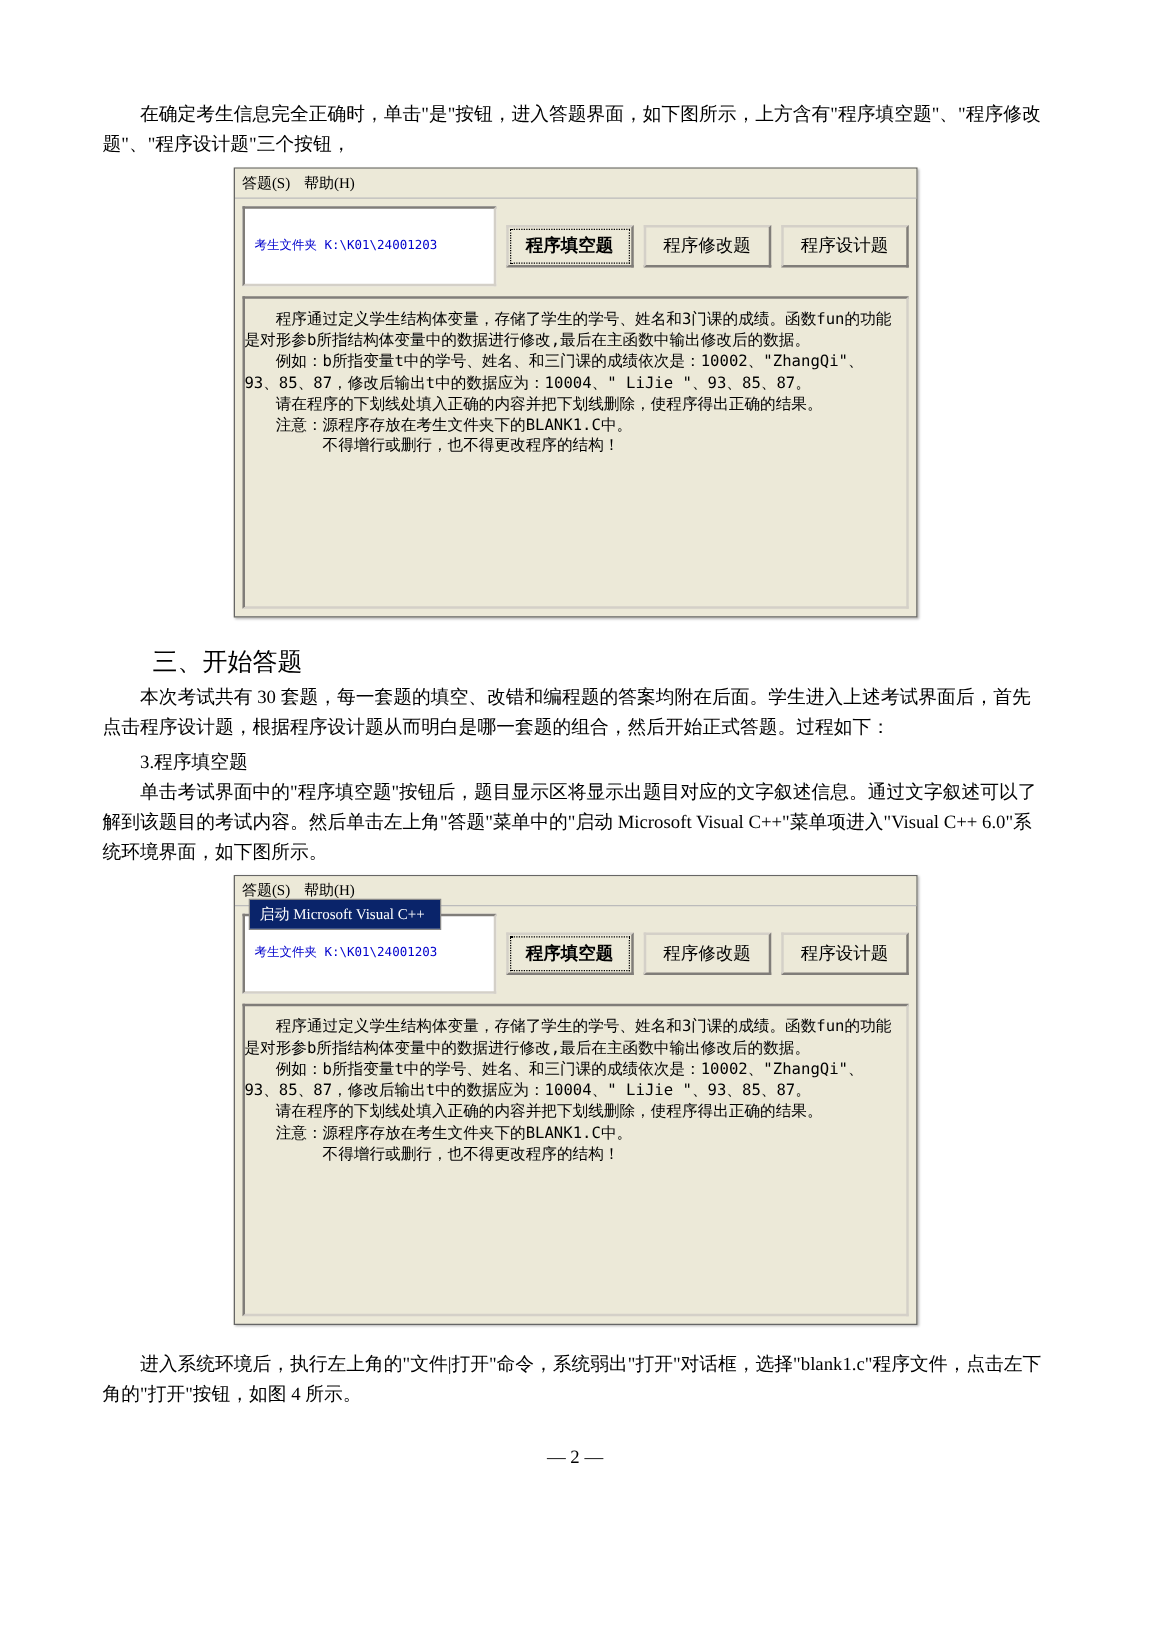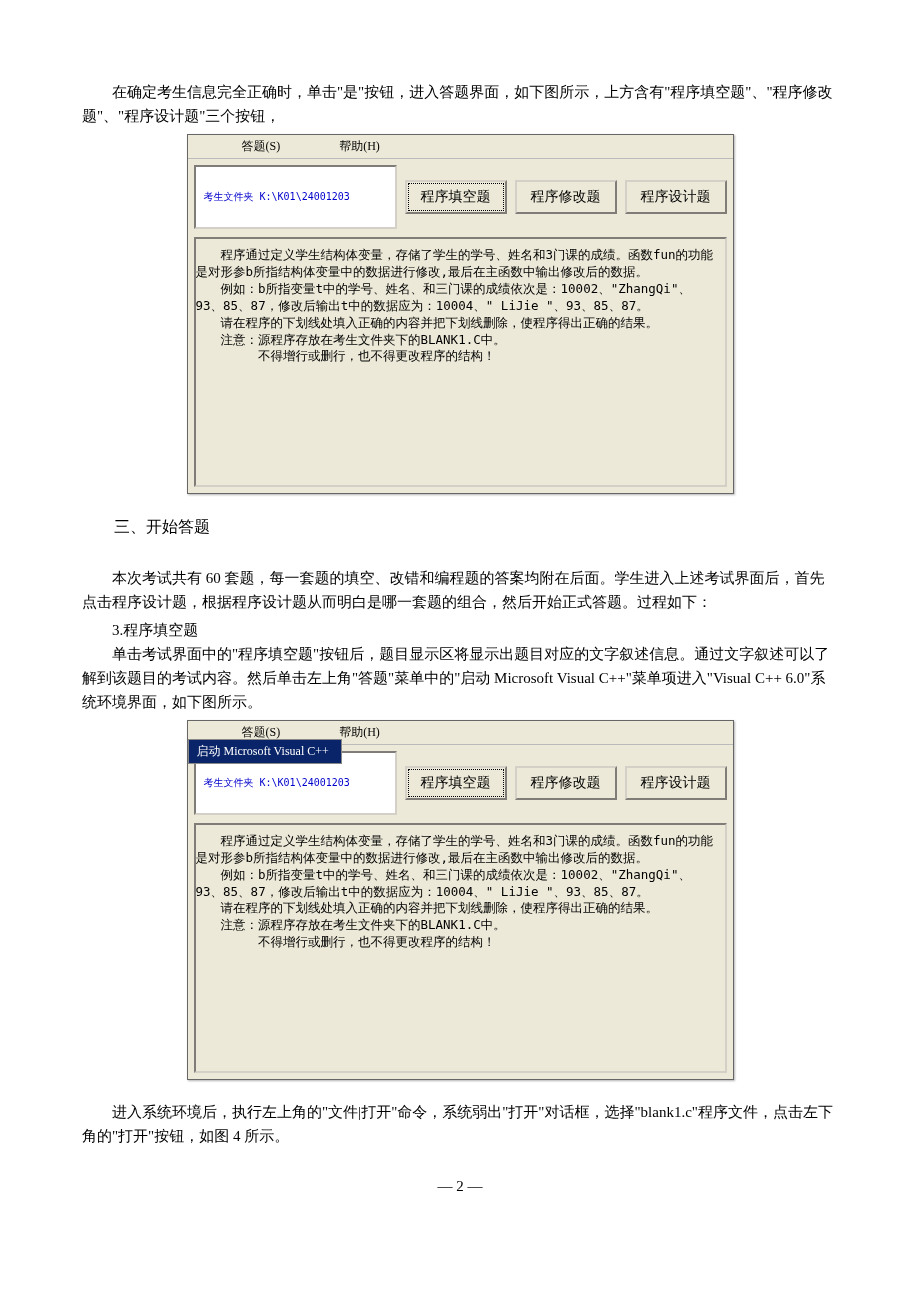--- a/index.html
+++ b/index.html
@@ -24,25 +24,25 @@
       border: 1px solid #666;
       box-shadow: 1px 1px 2px rgba(0,0,0,0.3);
     }
     .menubar {
       background: #ece9d8;
       padding: 2px 6px;
       border-bottom: 1px solid #bbb;
       font-size: 12px;
       position: relative;
     }
-    .menubar span { margin-right: 8px; margin-left: 48px; }
+    .menubar span { margin-right: 8px; }
     .dropdown-open {
       position: absolute;
       top: 18px;
-      left: 0;
+      left: 11px;
       background: #ffffff;
       border: 1px solid #888;
       z-index: 10;
     }
     .dropdown-item {
       background: #0a246a;
       color: #fff;
       padding: 2px 12px 2px 8px;
       font-size: 12px;
     }
@@ -67,35 +67,36 @@
       padding: 6px 14px;
       font-size: 14px;
       font-family: "SimSun", serif;
       cursor: pointer;
       min-width: 88px;
       text-align: center;
     }
     .win-btn.focus {
       outline: 1px dotted #000;
       outline-offset: -4px;
+      font-weight: bold;
     }
     .question-area {
       margin: 2px 6px 6px 6px;
       border: 2px inset #d4d0c8;
       background: #ece9d8;
       padding: 8px 10px 10px 0;
       font-size: 12.5px;
       font-family: "SimSun", monospace;
       line-height: 1.35;
       min-height: 250px;
     }
     .qline { text-indent: 2em; }
     .section-title {
-      font-size: 16px;
-      margin: 16px 0 26px 2em;
+      font-size: 20px;
+      margin: 16px 0 0 2em;
     }
     .page-num {
       text-align: center;
       margin-top: 26px;
       font-size: 15px;
     }
   </style>
 </head>
 <body>
 
@@ -116,21 +117,21 @@
     <div class="qline">程序通过定义学生结构体变量，存储了学生的学号、姓名和3门课的成绩。函数fun的功能是对形参b所指结构体变量中的数据进行修改,最后在主函数中输出修改后的数据。</div>
     <div class="qline">例如：b所指变量t中的学号、姓名、和三门课的成绩依次是：10002、"ZhangQi"、93、85、87，修改后输出t中的数据应为：10004、" LiJie "、93、85、87。</div>
     <div class="qline">请在程序的下划线处填入正确的内容并把下划线删除，使程序得出正确的结果。</div>
     <div class="qline">注意：源程序存放在考生文件夹下的BLANK1.C中。</div>
     <div class="qline" style="text-indent:5em">不得增行或删行，也不得更改程序的结构！</div>
   </div>
 </div>
 
 <div class="section-title">三、开始答题</div>
 
-<div class="para">本次考试共有 60 套题，每一套题的填空、改错和编程题的答案均附在后面。学生进入上述考试界面后，首先点击程序设计题，根据程序设计题从而明白是哪一套题的组合，然后开始正式答题。过程如下：</div>
+<div class="para">本次考试共有 30 套题，每一套题的填空、改错和编程题的答案均附在后面。学生进入上述考试界面后，首先点击程序设计题，根据程序设计题从而明白是哪一套题的组合，然后开始正式答题。过程如下：</div>
 <div style="text-indent:2em">3.程序填空题</div>
 <div class="para">单击考试界面中的"程序填空题"按钮后，题目显示区将显示出题目对应的文字叙述信息。通过文字叙述可以了解到该题目的考试内容。然后单击左上角"答题"菜单中的"启动 Microsoft Visual C++"菜单项进入"Visual C++ 6.0"系统环境界面，如下图所示。</div>
 
 <div class="app-window">
   <div class="menubar">
     <span>答题(S)</span>
     <span>帮助(H)</span>
     <div class="dropdown-open">
       <div class="dropdown-item">启动 Microsoft Visual C++</div>
     </div>

